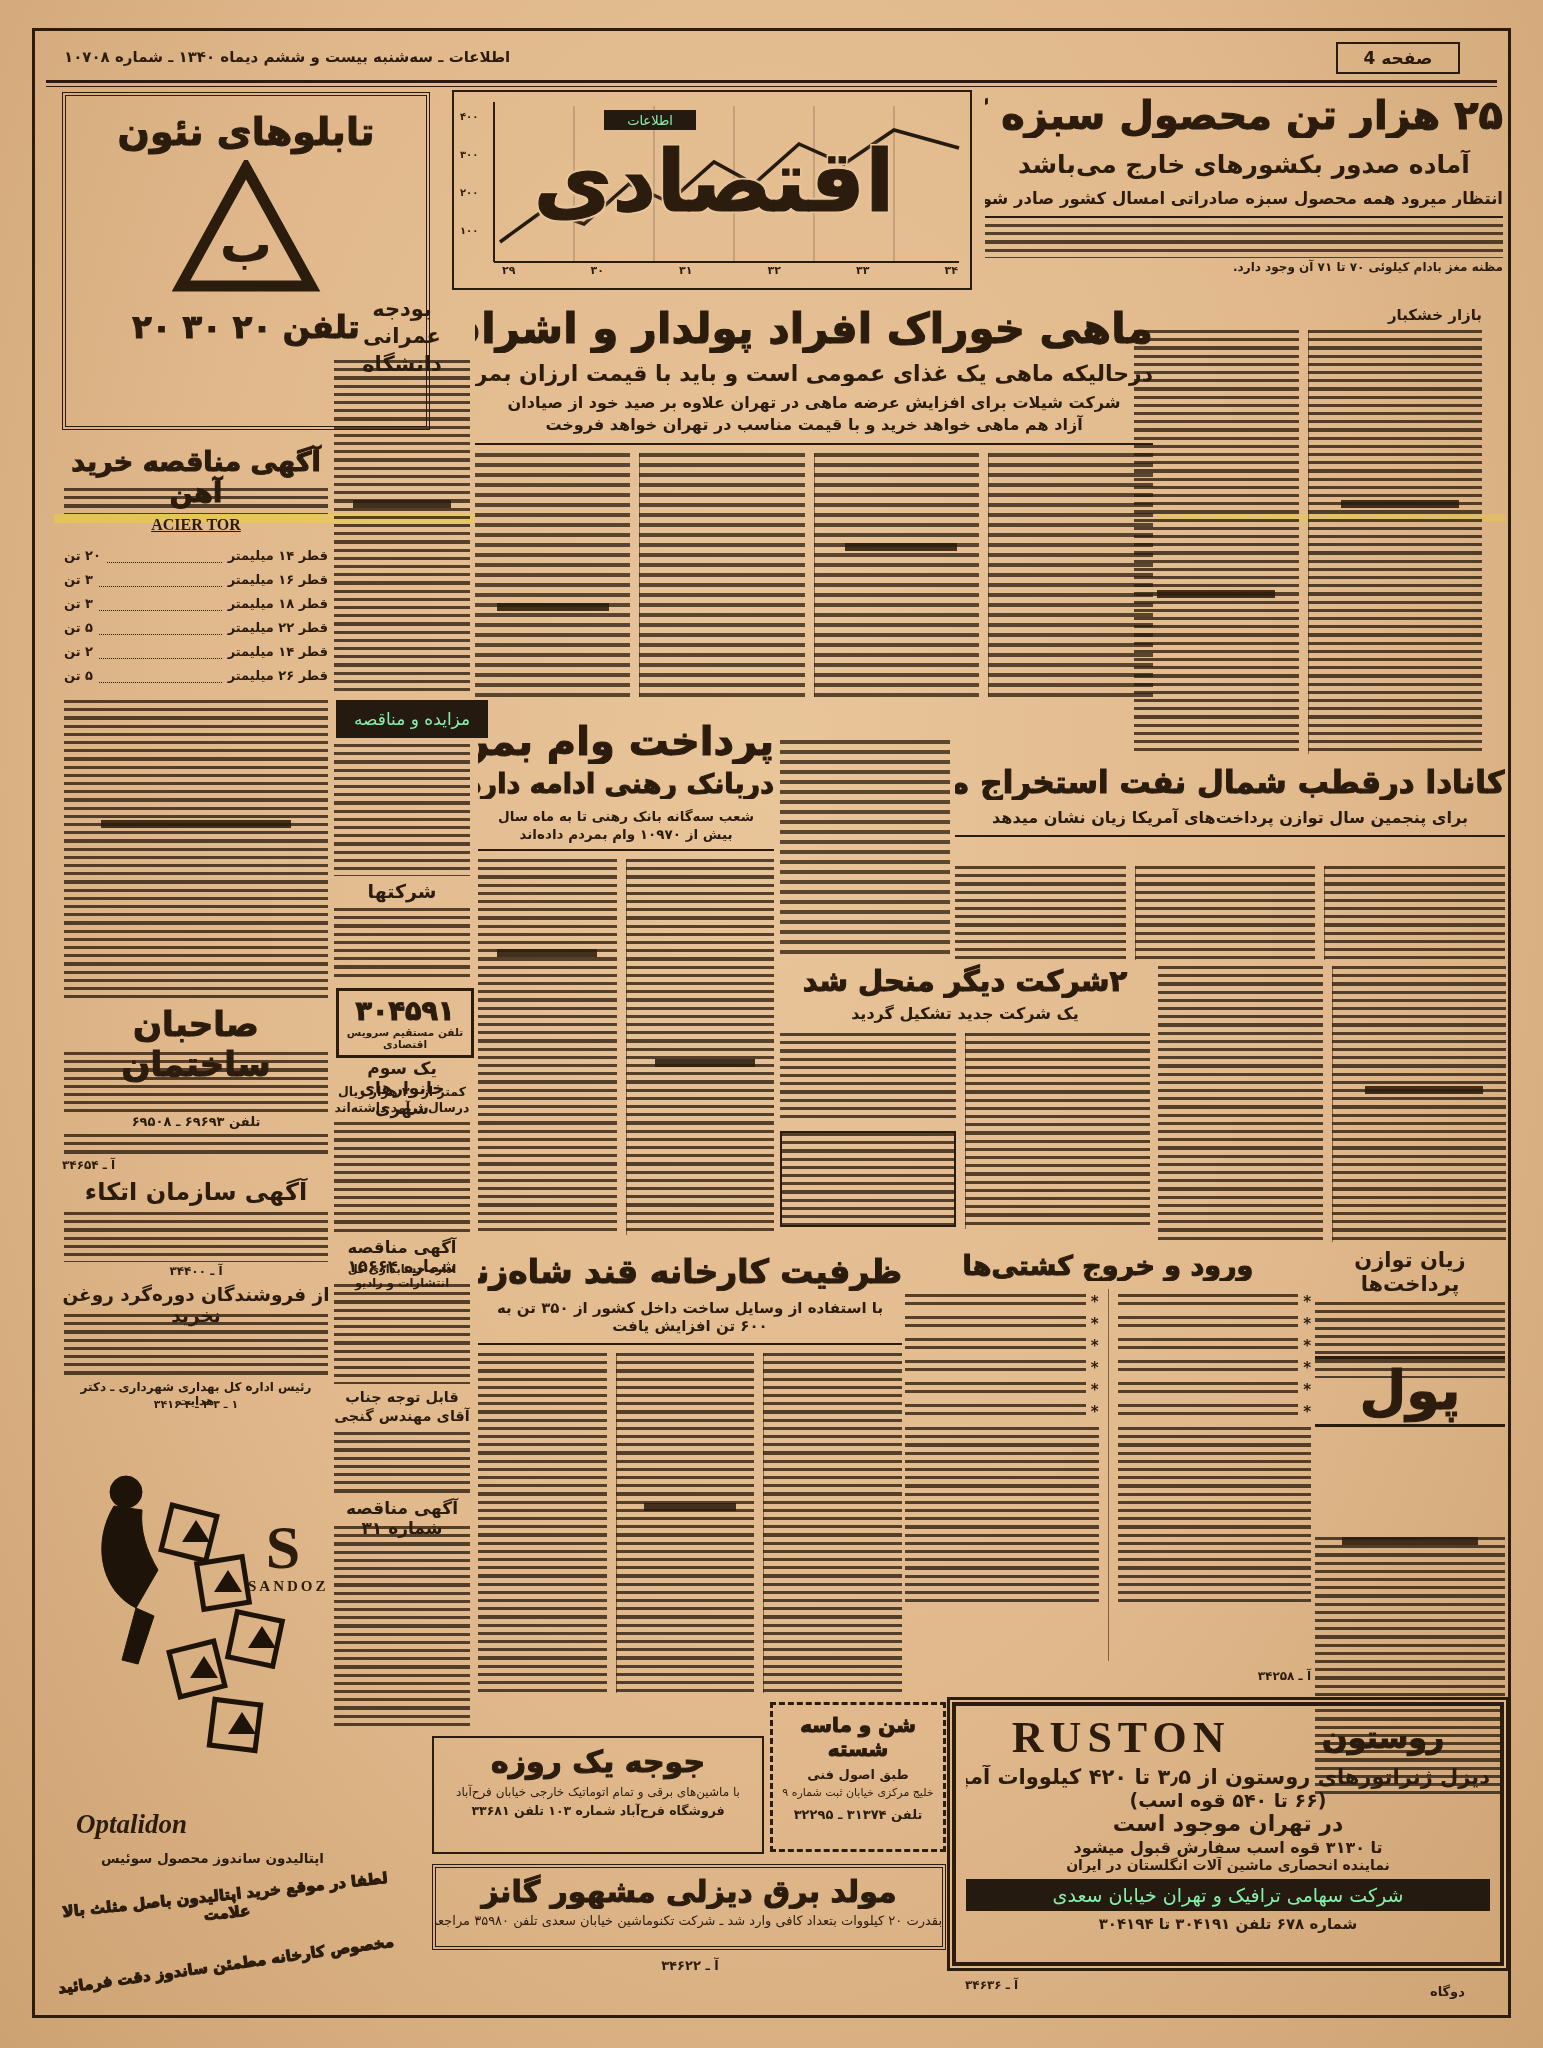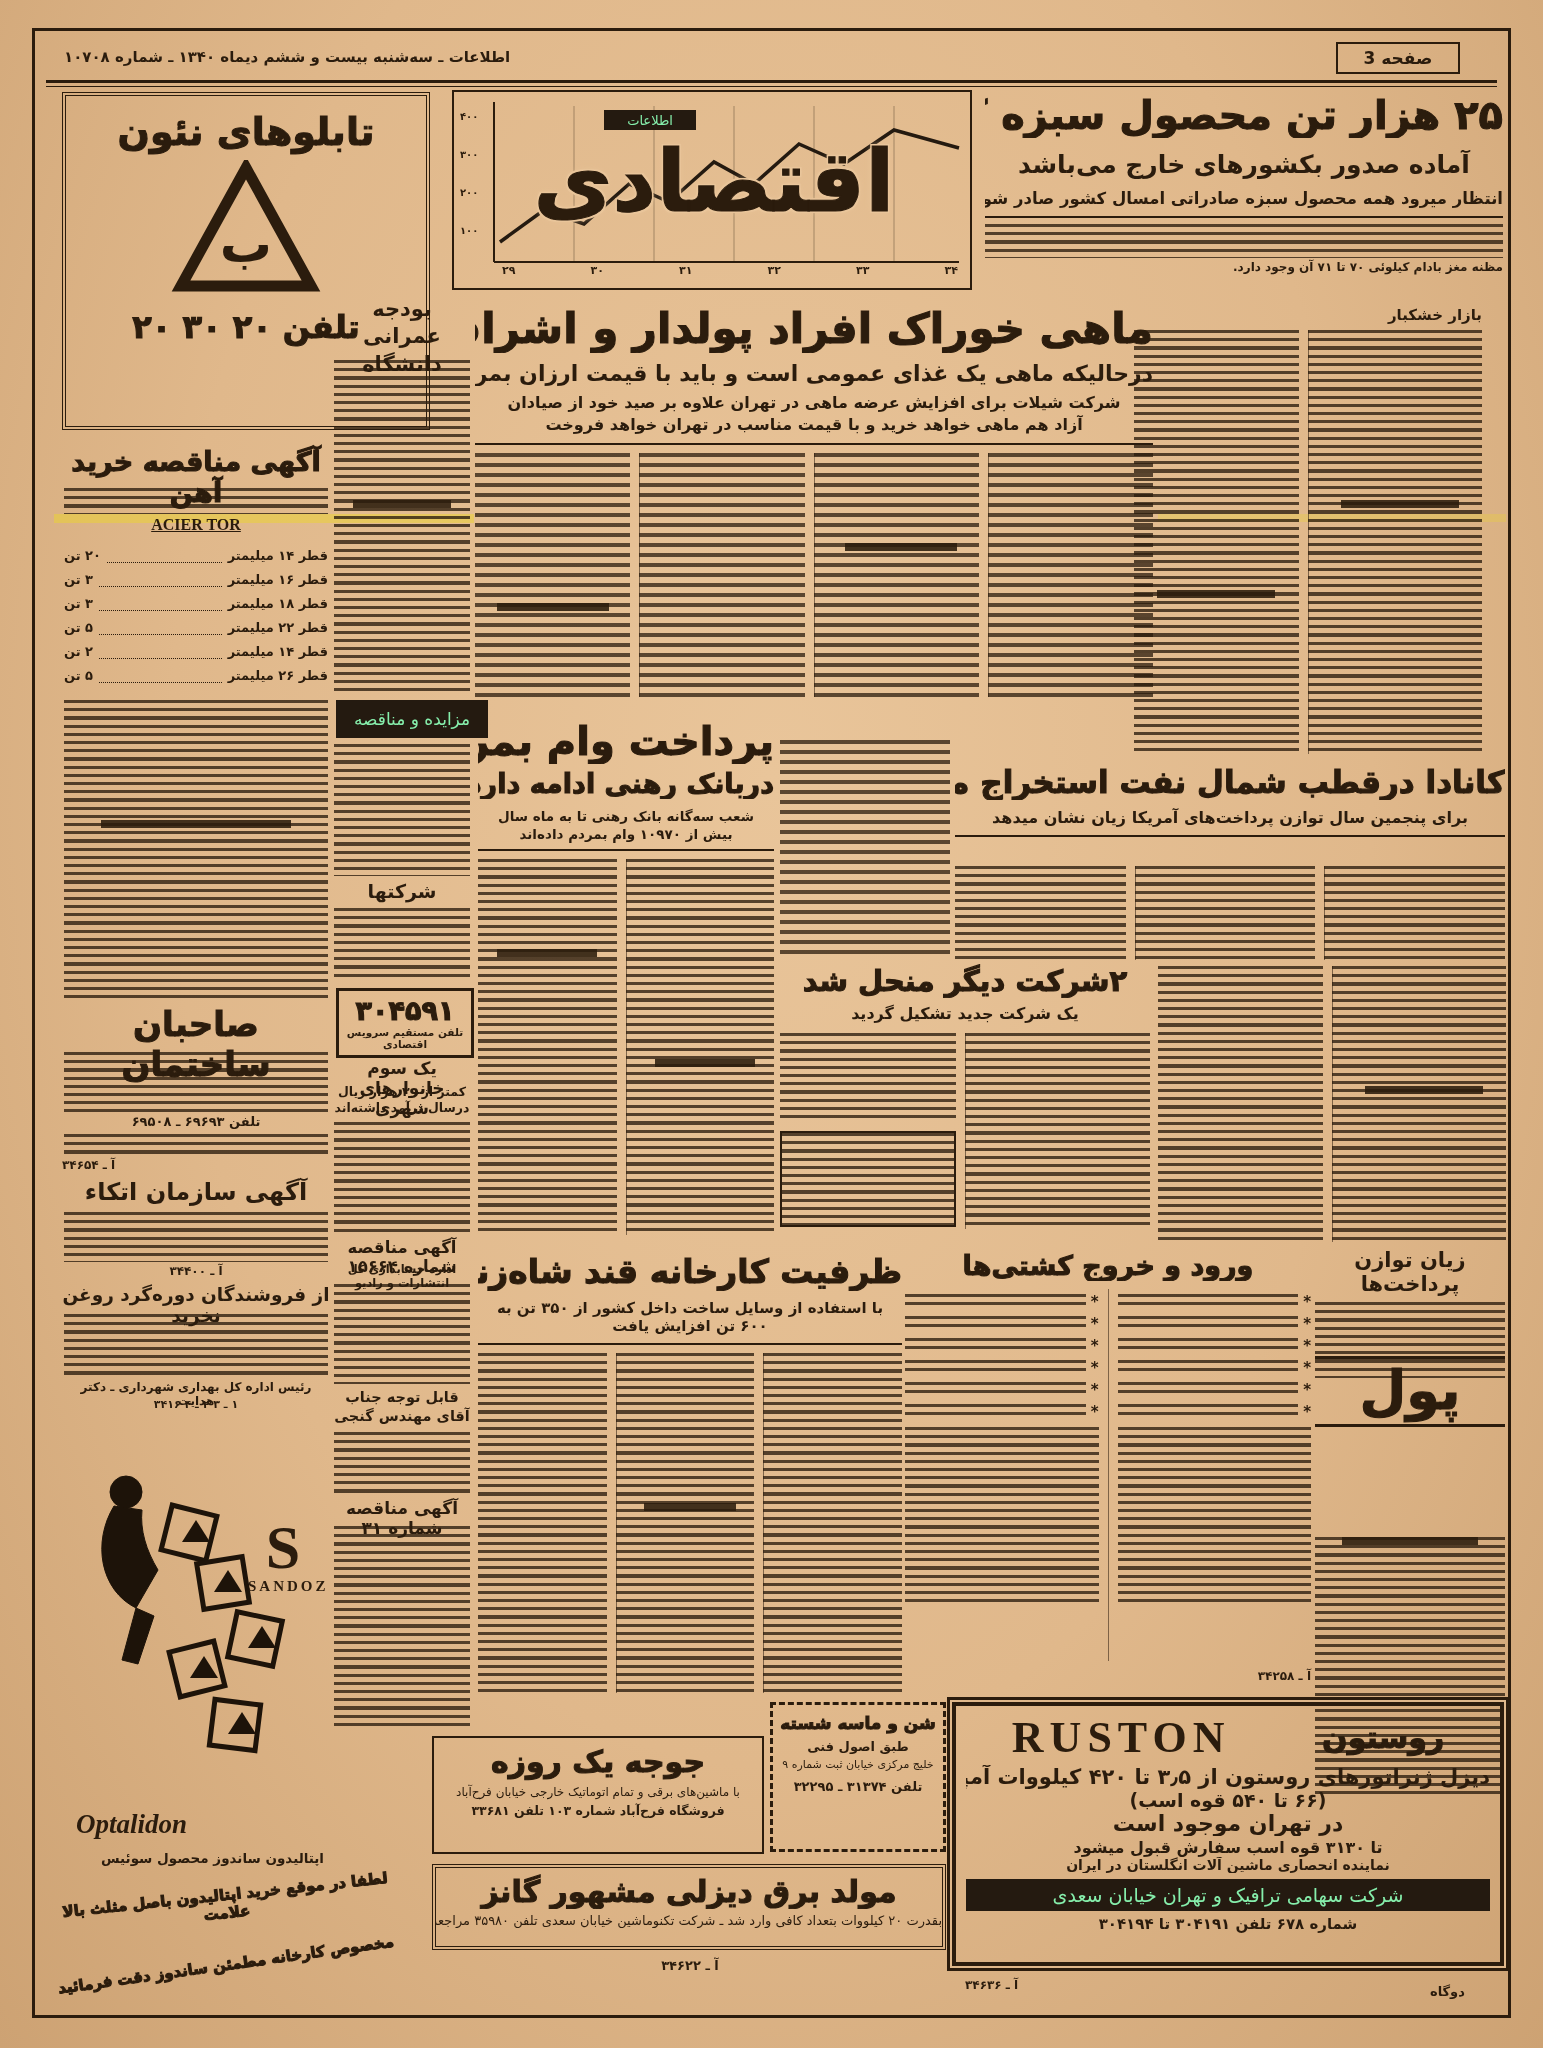--- a/index.html
+++ b/index.html
@@ -35,21 +35,21 @@
 </style>
 </head>
 <body>
 
 <div id="page">
 
   <div class="abs frame" style="left:32px;top:28px;width:1473px;height:1984px;"></div>
 
   <div class="abs b nowrap" style="left:64px;top:48px;width:700px;font-size:15px;text-align:left;">اطلاعات ـ سه‌شنبه بیست و ششم دیماه ۱۳۴۰ ـ شماره ۱۰۷۰۸</div>
   <div class="abs box2 c b" style="left:1336px;top:42px;width:120px;height:28px;line-height:28px;font-size:17px;">
-    <span>صفحه 3</span>
+    <span>صفحه 4</span>
   </div>
   <div class="abs rule" style="left:46px;top:80px;width:1451px;height:3px;"></div>
   <div class="abs rule" style="left:46px;top:86px;width:1451px;height:1px;"></div>
 
   <div class="abs yellow" style="left:54px;top:514px;width:420px;height:9px;"></div>
   <div class="abs yellow" style="left:1158px;top:514px;width:348px;height:8px;opacity:.6;"></div>
 
   <div class="abs boxdd" style="left:62px;top:92px;width:360px;height:330px;">
     <div class="c heavy" style="font-size:38px;margin-top:14px;">تابلوهای نئون</div>
     <div class="c" style="margin-top:6px;">
@@ -377,21 +377,21 @@
     <div class="c b nowrap" style="font-size:22px;">در تهران موجود است</div>
     <div class="c b nowrap" style="font-size:16px;margin-top:2px;">تا ۳۱۳۰ قوه اسب سفارش قبول میشود</div>
     <div class="c b nowrap" style="font-size:14px;">نماینده انحصاری ماشین آلات انگلستان در ایران</div>
     <div class="band" style="height:32px;font-size:19px;margin-top:6px;">شرکت سهامی ترافیک و تهران خیابان سعدی</div>
     <div class="c b nowrap" style="font-size:15px;margin-top:4px;">شماره ۶۷۸ تلفن ۳۰۴۱۹۱ تا ۳۰۴۱۹۴</div>
   </div>
   <div class="abs b" style="left:965px;top:1978px;font-size:12px;">آ ـ ۳۴۶۳۶</div>
   <div class="abs b" style="left:1430px;top:1984px;font-size:13px;">دوگاه</div>
 
   <div class="abs boxd c" style="left:770px;top:1702px;width:176px;height:150px;box-sizing:border-box;padding-top:8px;">
-    <div class="heavy" style="font-size:17px;">شن و ماسه شسته</div>
+    <div class="heavy" style="font-size:20px;">شن و ماسه شسته</div>
     <div class="b" style="font-size:13px;margin-top:6px;">طبق اصول فنی</div>
     <div style="font-size:11px;margin-top:4px;">خلیج مرکزی خیابان ثبت شماره ۹</div>
     <div class="b" style="font-size:13px;margin-top:8px;">تلفن ۳۱۳۷۴ ـ ۳۲۲۹۵</div>
   </div>
 
   <div class="abs box2 c" style="left:432px;top:1736px;width:332px;height:118px;box-sizing:border-box;padding-top:6px;">
     <div class="heavy" style="font-size: 30px;">جوجه یک روزه</div>
     <div style="font-size:12px;margin-top:6px;">با ماشین‌های برقی و تمام اتوماتیک خارجی خیابان فرح‌آباد</div>
     <div class="b" style="font-size:12.5px;margin-top:4px;">فروشگاه فرح‌آباد شماره ۱۰۳ تلفن ۳۳۶۸۱</div>
   </div>

